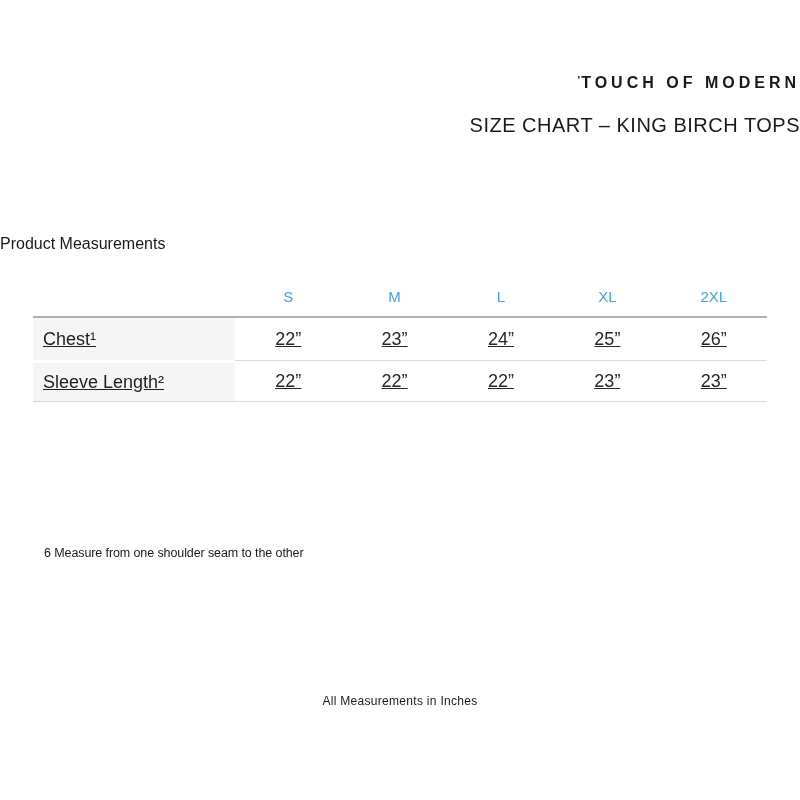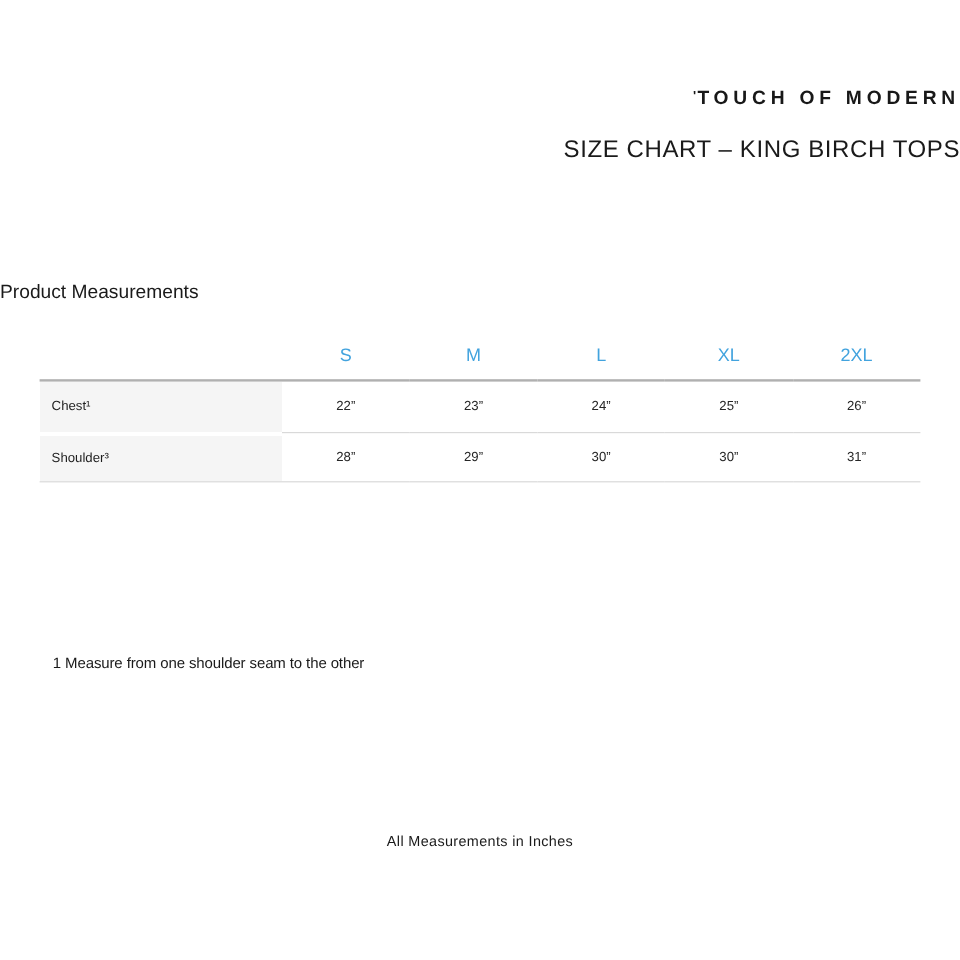--- a/index.html
+++ b/index.html
@@ -38,22 +38,22 @@
   table.size-table{
     width:734px;table-layout:fixed;border-collapse:separate;border-spacing:0;
   }
   table.size-table col.label-col{width:202px;}
   table.size-table th{
     height:38px;font-weight:400;font-size:15px;color:var(--blue);
     text-align:center;vertical-align:middle;padding:0 0 4px 0;
     border-bottom:2px solid var(--border-dark);
   }
   table.size-table td{
-    height:42px;font-size:11px;text-align:center;vertical-align:middle;
-    color:#262626;padding:0;
+    height:42px;font-size:18px;text-align:center;vertical-align:middle;
+    color:#262626;padding:0;text-decoration:underline;
   }
   table.size-table tbody tr + tr td{border-top:1px solid var(--border-light);}
   table.size-table td.row-label{
     text-align:left;padding-left:10px;background:var(--label-bg);
     background-clip:padding-box;color:#1f1f1f;
   }
   table.size-table tbody tr + tr td.row-label{border-top:3px solid rgba(0,0,0,0);}
   table.size-table tbody tr:last-child td{border-bottom:1px solid var(--border-light);}
   .footnotes{
     position:absolute;left:44px;top:546px;
@@ -98,28 +98,28 @@
     <tbody>
         <tr>
           <td class="row-label">Chest¹</td>
           <td>22”</td>
           <td>23”</td>
           <td>24”</td>
           <td>25”</td>
           <td>26”</td>
         </tr>
         <tr>
-          <td class="row-label">Shoulder³</td>
-          <td>28”</td>
-          <td>29”</td>
-          <td>30”</td>
-          <td>30”</td>
-          <td>31”</td>
+          <td class="row-label">Sleeve Length²</td>
+          <td>22”</td>
+          <td>22”</td>
+          <td>22”</td>
+          <td>23”</td>
+          <td>23”</td>
         </tr>
       </tbody>
   </table>
 </div>
 
 <div class="footnotes">
-    <div>1 Measure from one shoulder seam to the other</div>
+    <div>6 Measure from one shoulder seam to the other</div>
   </div>
 
 <div class="footer-note">All Measurements in Inches</div>
 
 </body></html>

